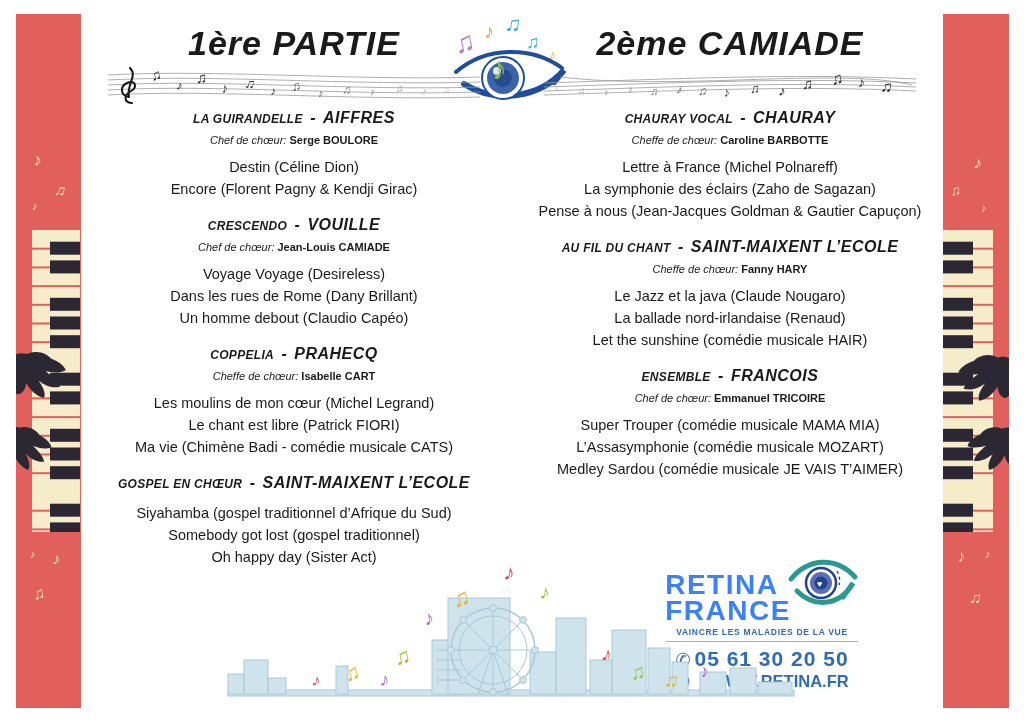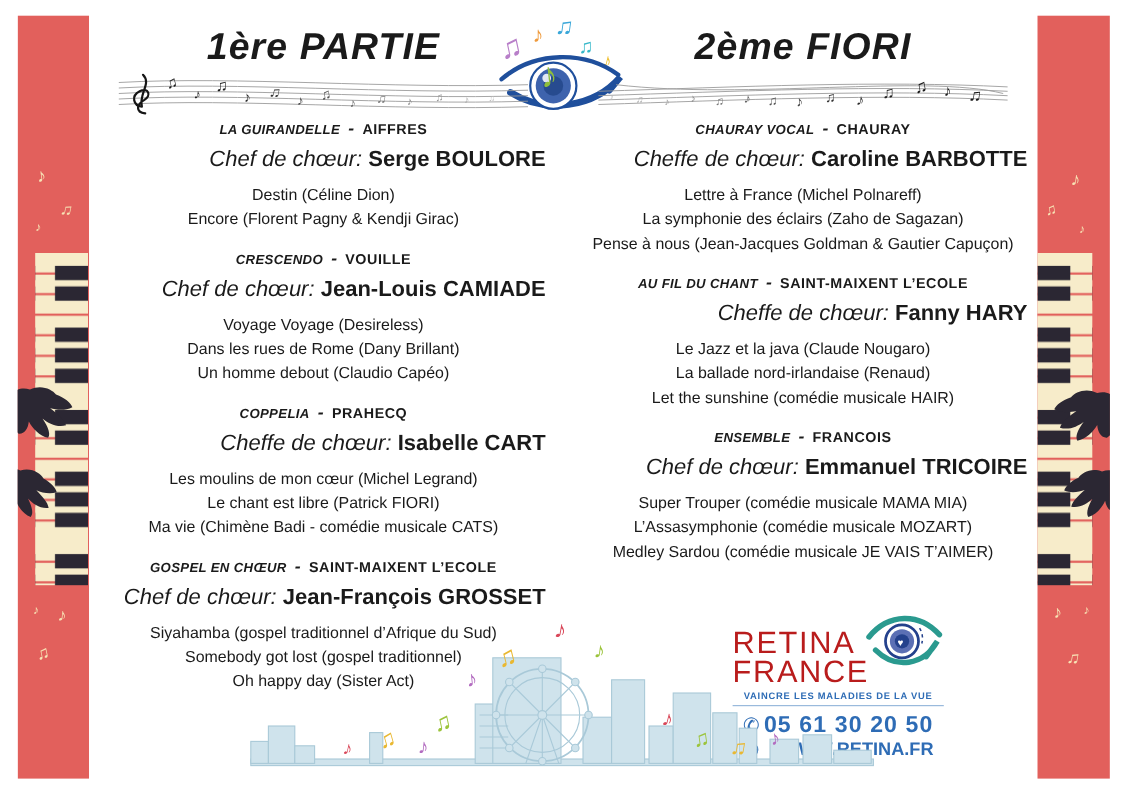--- a/index.html
+++ b/index.html
@@ -13,33 +13,33 @@
 
   
   .col{position:absolute;top:24px;text-align:center;}
   .col-left{left:92px;width:404px;}
   .col-right{left:526px;width:408px;}
   .part-title{margin:0;font-size:34px;font-weight:700;font-style:italic;letter-spacing:1px;}
   .staff{display:block;margin:2px auto 0;}
   .section{margin-top:16px;}
   .section.first{margin-top:2px;}
   .choir-name{font-size:12px;font-weight:700;font-style:italic;letter-spacing:.3px;}
-  .choir-city{font-size:13px;font-weight:700;letter-spacing:.5px;}
+  .choir-city{font-size:16px;font-weight:700;font-style:italic;letter-spacing:.5px;}
   .sep{font-weight:700;font-style:italic;padding:0 3px;}
-  .director{margin-top:7px;font-size:20px;text-align:right;}
+  .director{margin-top:7px;font-size:11px;}
   .director .label{font-style:italic;}
   .director .name{font-weight:700;}
   .songs{list-style:none;margin:10px 0 0;padding:0;}
   .songs li{font-size:14.5px;line-height:22px;}
 
   
   .logo-block{position:absolute;left:652px;top:540px;width:220px;text-align:center;}
   .brand-row{display:flex;align-items:center;justify-content:center;}
-  .brand-text{text-align:left;font-weight:400;font-size:28px;line-height:26px;
-              color:#b91c1c;letter-spacing:1.5px;margin-top:32px;}
+  .brand-text{text-align:left;font-weight:700;font-size:28px;line-height:26px;
+              color:#3b82f6;letter-spacing:1.5px;margin-top:32px;}
   .brand-row svg{margin-left:-4px;}
   .tagline{font-size:8.5px;font-weight:700;color:#2e6cb5;letter-spacing:.7px;margin-top:3px;}
   .rule{height:1px;background:#8fb3d9;margin:4px 14px 0;}
   .phone{margin-top:5px;font-size:21px;font-weight:700;color:#2e6cb5;letter-spacing:1px;}
   .phone .icon{font-size:18px;margin-right:3px;font-weight:400;}
   .website{margin-top:1px;font-size:16.5px;font-weight:700;color:#2e6cb5;
            display:flex;align-items:center;justify-content:center;gap:20px;}
 
   
   .skyline{position:absolute;left:222px;top:578px;}
@@ -212,34 +212,30 @@
         <li>Ma vie (Chimène Badi - comédie musicale CATS)</li>
       </ul>
     </div>
 
     <div class="section">
       <div>
         <span class="choir-name">GOSPEL EN CHŒUR</span>
         <span class="sep">-</span>
         <span class="choir-city">SAINT-MAIXENT L’ECOLE</span>
       </div>
-      <div class="director">
-        <span class="label">Chef de chœur:</span>
-        <span class="name">Jean-François GROSSET</span>
-      </div>
       <ul class="songs">
         <li>Siyahamba (gospel traditionnel d’Afrique du Sud)</li>
         <li>Somebody got lost (gospel traditionnel)</li>
         <li>Oh happy day (Sister Act)</li>
       </ul>
     </div>
   </div>
 
   <div class="col col-right">
-    <h1 class="part-title">2ème FIORI</h1>
+    <h1 class="part-title">2ème CAMIADE</h1>
 
     <svg class="staff" width="380" height="42" viewBox="0 0 380 42">
       <g stroke="#9a9a9a" stroke-width="0.8" fill="none">
         <path d="M4,18 C130,14 260,8 376,14"></path>
         <path d="M4,22 C130,18 260,12 376,18"></path>
         <path d="M4,26 C130,22 260,16 376,22"></path>
         <path d="M4,30 C130,26 260,20 376,26"></path>
         <path d="M20,12 C140,26 300,2 372,20"></path>
       </g>
       <text x="14" y="26" font-size="8" fill="#bbbbbb">♪</text>

